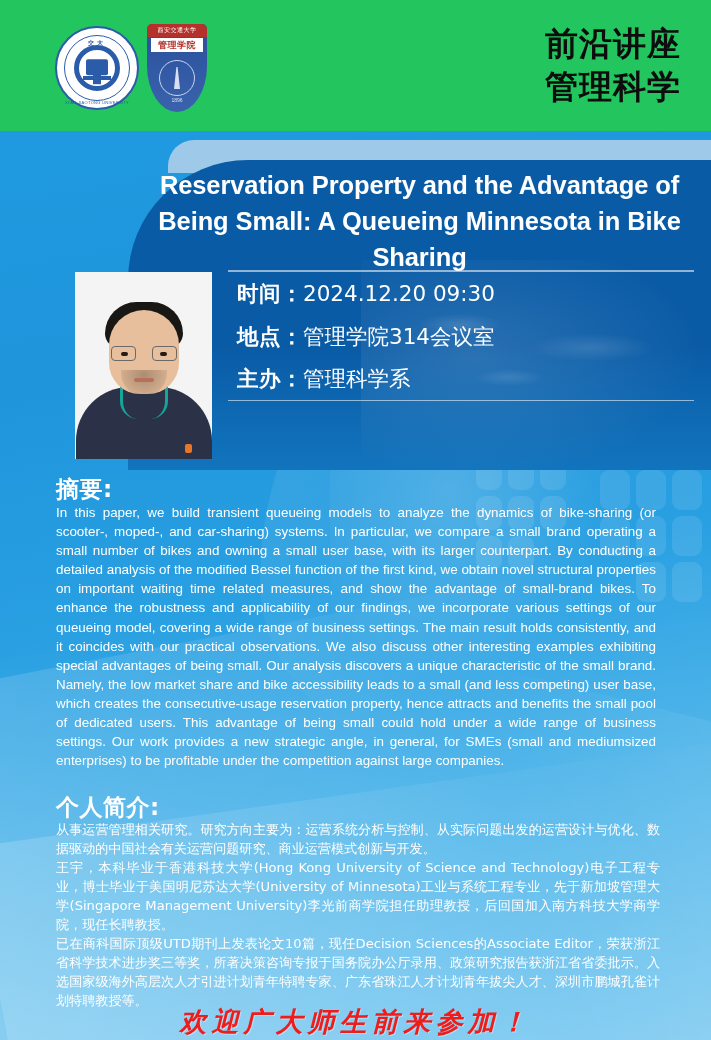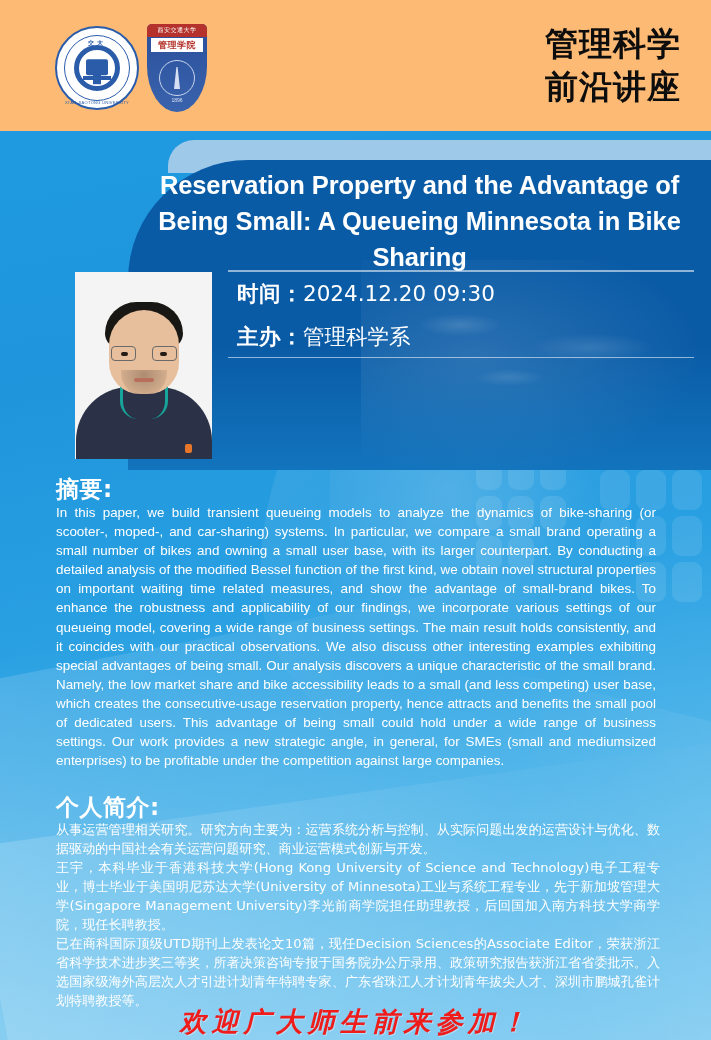--- a/index.html
+++ b/index.html
@@ -8,21 +8,21 @@
   #poster{
     position:relative;
     width:711px;height:1040px;
     overflow:hidden;
     background:#1a93dd;
   }
 
   
   .header-band{
     position:absolute;left:0;top:0;width:711px;height:131px;
-    background:#fdba74;z-index:20;
+    background:#22c55e;z-index:20;
   }
   .logos{
     position:absolute;left:55px;top:22px;height:92px;
     display:flex;align-items:center;gap:0px;
   }
   
   .seal{
     position:relative;width:84px;height:84px;border-radius:50%;
     border:2px solid #2a5caa;box-sizing:border-box;background:#fff;
     flex:0 0 auto;
@@ -298,22 +298,22 @@
       <div class="crest">
         <div class="cap">西安交通大学</div>
         <div class="cap2">管理学院</div>
         <div class="tower"></div>
         <div class="yr">1896</div>
       </div>
 
     </div>
 
     <div class="series-title">
+      <div>前沿讲座</div>
       <div>管理科学</div>
-      <div>前沿讲座</div>
     </div>
   </div>
 
   <div class="panel-light"></div>
   <div class="panel-dark">
     <div class="panel-globe"></div>
     <div class="panel-map"></div>
   </div>
 
   <div class="talk-title">Reservation Property and the Advantage of Being Small: A Queueing Minnesota in Bike Sharing</div>
@@ -333,20 +333,23 @@
     <div class="ph-logo"></div>
   </div>
 
   <div class="info">
     <div class="rule"></div>
     <div class="rule"></div>
     <div class="row">
       <span class="lab">时间：</span><span class="val">2024.12.20  09:30</span>
     </div>
     <div class="row">
+      <span class="lab">地点：</span><span class="val">管理学院314会议室</span>
+    </div>
+    <div class="row">
       <span class="lab">主办：</span><span class="val">管理科学系</span>
     </div>
     <div class="rule"></div>
   </div>
 
   <div class="sec-head" id="abs-head">摘要:</div>
   <div class="abstract">In this paper, we build transient queueing models to analyze the dynamics of bike-sharing (or scooter-, moped-, and car-sharing) systems. In particular, we compare a small brand operating a small number of bikes and owning a small user base, with its larger counterpart. By conducting a detailed analysis of the modified Bessel function of the first kind, we obtain novel structural properties on important waiting time related measures, and show the advantage of small-brand bikes. To enhance the robustness and applicability of our findings, we incorporate various settings of our queueing model, covering a wide range of business settings. The main result holds consistently, and it coincides with our practical observations. We also discuss other interesting examples exhibiting special advantages of being small. Our analysis discovers a unique characteristic of the small brand. Namely, the low market share and bike accessibility leads to a small (and less competing) user base, which creates the consecutive-usage reservation property, hence attracts and benefits the small pool of dedicated users. This advantage of being small could hold under a wide range of business settings. Our work provides a new strategic angle, in general, for SMEs (small and mediumsized enterprises) to be profitable under the competition against large companies.</div>
 
   <div class="sec-head" id="bio-head">个人简介:</div>
   <div class="bio">

